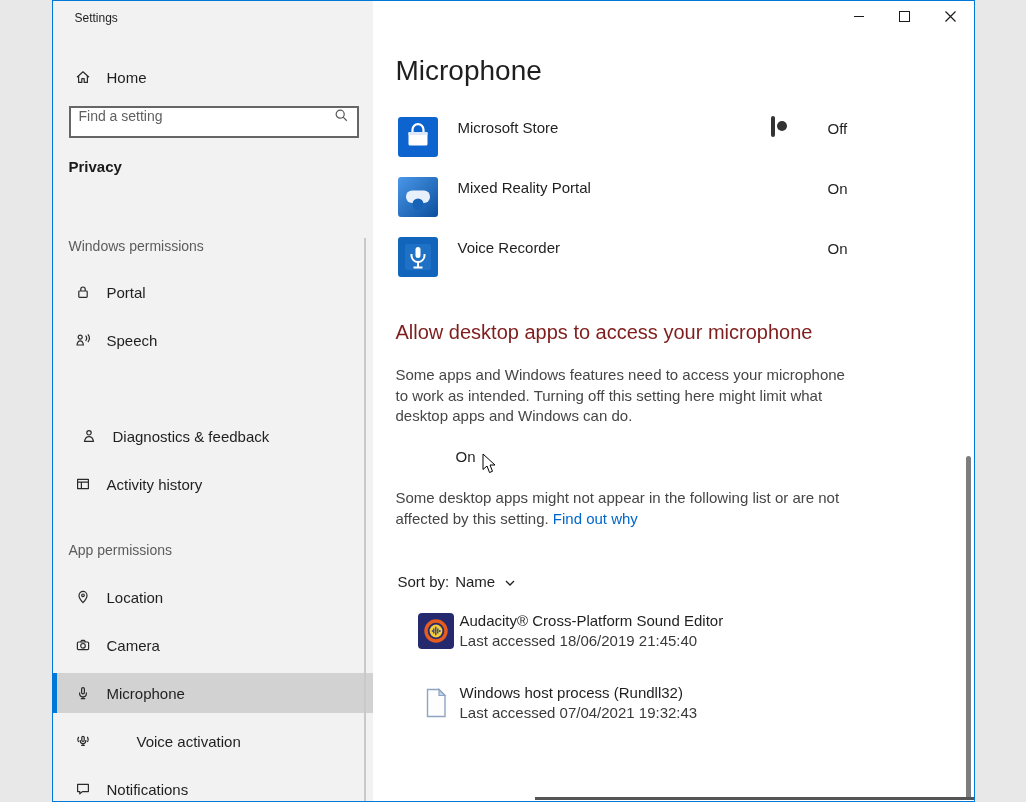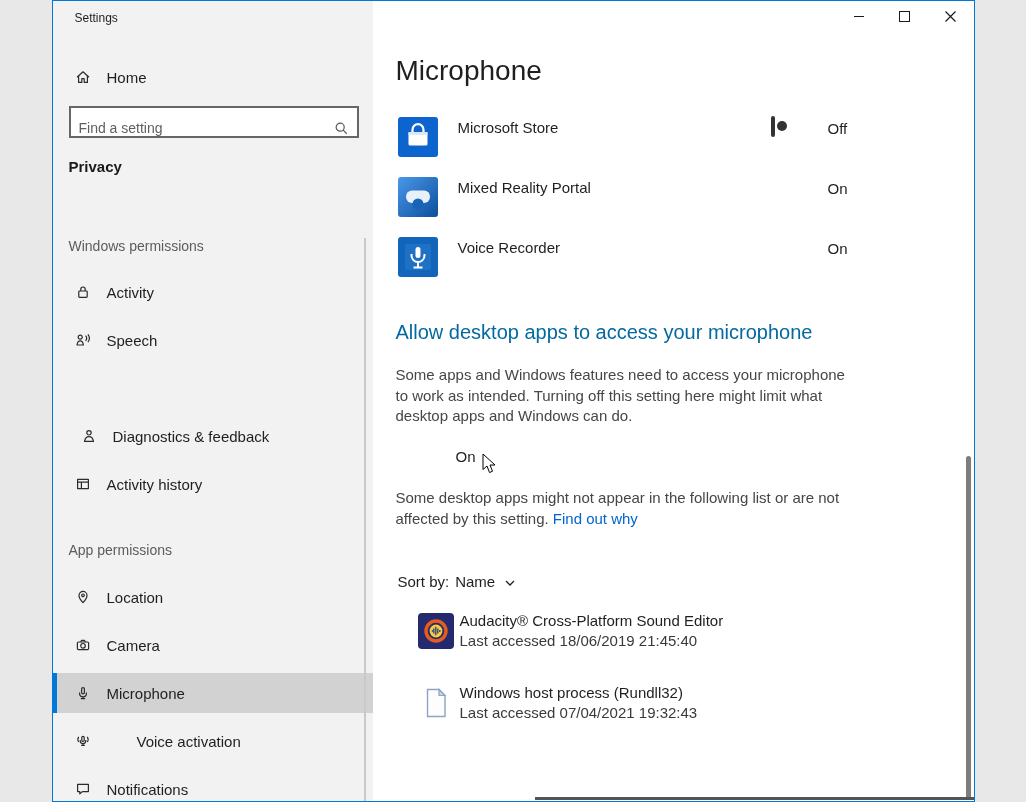--- a/index.html
+++ b/index.html
@@ -24,21 +24,21 @@
   .side-item .ic { flex:0 0 16px; width:16px; height:16px; }
   .side-item.selected { background:#d2d2d2; }
   .side-item.selected::before {
     content:""; position:absolute; left:0; top:0; width:4px; height:40px; background:#0078d7;
   }
   .side-header { position:absolute; left:16px; font-size:14px; color:#5c5c5c; }
   .privacy-title { position:absolute; left:16px; top:157px; font-size:15px; font-weight:bold; color:#1a1a1a; }
   .search-box {
     position:absolute; left:16px; top:105px; width:290px; height:32px;
     background:#fff; border:2px solid #666; box-sizing:border-box;
-    display:flex; align-items:flex-end;
+    display:flex; align-items:flex-start;
   }
   .search-box input {
     flex:1; border:none; outline:none; padding:0 8px; font-size:14px;
     font-family:inherit; color:#333; background:transparent;
   }
   .search-box input::placeholder { color:#5f5f5f; opacity:1; }
   .search-box .mag { margin-right:8px; }
   .side-scroll { position:absolute; left:311px; top:237px; width:2px; height:565px; background:#c9c9c9; }
 
   
@@ -56,21 +56,21 @@
   .app-row .app-name { position:absolute; left:60px; top:2px; font-size:15px; }
   .app-row .toggle-wrap { position:absolute; left:373px; top:1px; }
   .app-row .state { position:absolute; left:430px; top:3px; font-size:15px; }
 
   .toggle { position:relative; width:44px; height:20px; border-radius:10px; box-sizing:border-box; }
   .toggle.on { background:#0078d7; }
   .toggle.on .knob { position:absolute; right:5px; top:5px; width:10px; height:10px; border-radius:50%; background:#fff; }
   .toggle.off { background:transparent; border:2px solid #333; }
   .toggle.off .knob { position:absolute; left:4px; top:3px; width:10px; height:10px; border-radius:50%; background:#333; }
 
-  .section-heading { position:absolute; left:23px; top:320px; font-size:20px; color:#0369a1; width:480px; }
+  .section-heading { position:absolute; left:23px; top:320px; font-size:20px; color:#7f1d1d; width:480px; }
   .section-desc { position:absolute; left:23px; top:352px; width:452px; font-size:15px; line-height:20.5px; color:#464646;margin-top:12px; }
   .main-toggle { position:absolute; left:25px; top:444px; }
   .main-toggle-label { position:absolute; left:83px; top:447px; font-size:15px; }
   .section-note { position:absolute; left:23px; top:487px; width:455px; font-size:15px; line-height:20.5px; color:#464646; }
   .section-note a { color:#0066cc; text-decoration:none; cursor:pointer; }
 
   .sort-row { position:absolute; left:25px; top:572px; font-size:15px; display:flex; align-items:center; gap:6px; }
   .sort-row .chev { margin-left:4px; margin-top:3px; }
 
   .desktop-row { position:absolute; left:45px; width:560px; height:44px; }
@@ -117,21 +117,21 @@
 
     <div class="side-header" style="top:237px;">Windows permissions</div>
 
     <div class="side-item" style="top:271px;">
       <span class="ic">
         <svg viewBox="0 0 16 16" fill="none" stroke="#2b2b2b" stroke-width="1.2" stroke-linejoin="round">
           <rect x="3.8" y="7" width="8.4" height="6.4" rx="0.8"></rect>
             <path d="M5.8 7 V5.2 a2.2 2.2 0 0 1 4.4 0 V7"></path>
         </svg>
       </span>
-      <span>Activity</span>
+      <span>Portal</span>
     </div>
 
     <div class="side-item" style="top:319px;">
       <span class="ic">
         <svg viewBox="0 0 16 16" fill="none" stroke="#2b2b2b" stroke-width="1.2" stroke-linejoin="round">
           <circle cx="5.2" cy="5.2" r="2"></circle>
             <path d="M2 13 q0.5-4.2 3.2-4.2 2.7 0 3.2 4.2z"></path>
           <path d="M10.6 3.6 q2.2 2.6 0 5.2 M12.9 2.3 q3.1 3.9 0 7.8"></path>
         </svg>
       </span>

